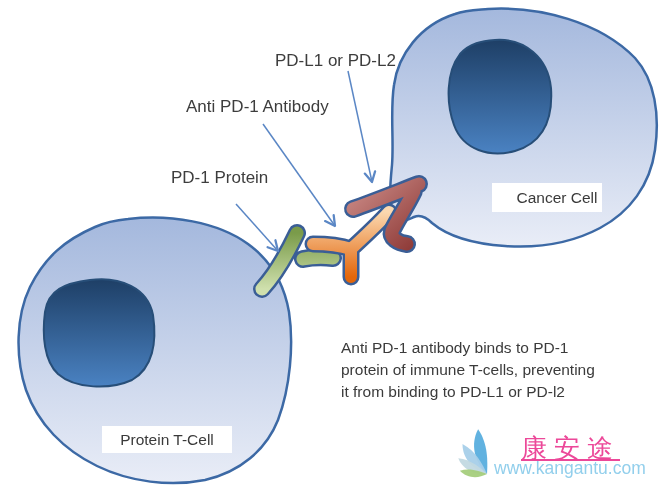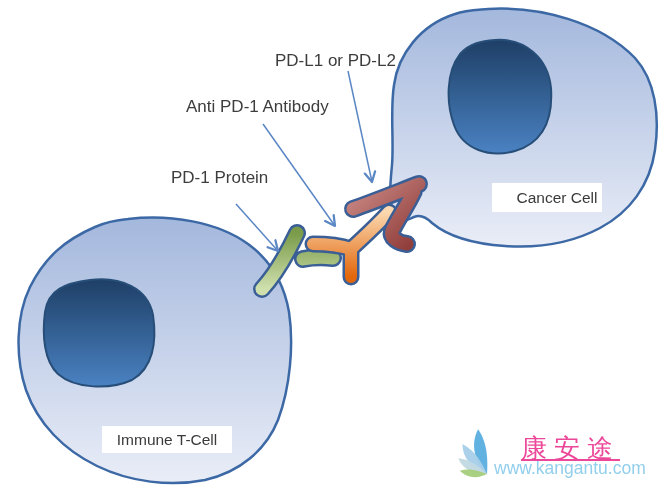--- a/index.html
+++ b/index.html
@@ -112,19 +112,24 @@
   </svg>
 
   <div class="lbl" style="left:275px;top:51px;">PD-L1 or PD-L2</div>
 
   <div class="lbl" style="left:186px;top:97px;">Anti PD-1 Antibody</div>
 
   <div class="lbl" style="left:171px;top:168px;text-align:right;">PD-1 Protein</div>
 
   <div class="cell-tag" style="left:492px;top:183px;width:90px;height:29px;line-height:29px;padding-left:20px;">Cancer Cell</div>
 
-  <div class="cell-tag" style="left:102px;top:426px;width:130px;height:27px;line-height:27px;">Immune T-Cell</div>
+  <div class="cell-tag" style="left:102px;top:426px;width:130px;height:27px;line-height:27px;">Protein T-Cell</div>
 
+  <div class="caption">
+    <div>Anti PD-1 antibody binds to PD-1</div>
+    <div>protein of immune T-cells, preventing</div>
+    <div>it from binding to PD-L1 or PD-l2</div>
+  </div>
 
   <div class="wm-brand">康安途</div>
   <div class="wm-url">www.kangantu.com</div>
 
 </div>
 
 </body></html>

